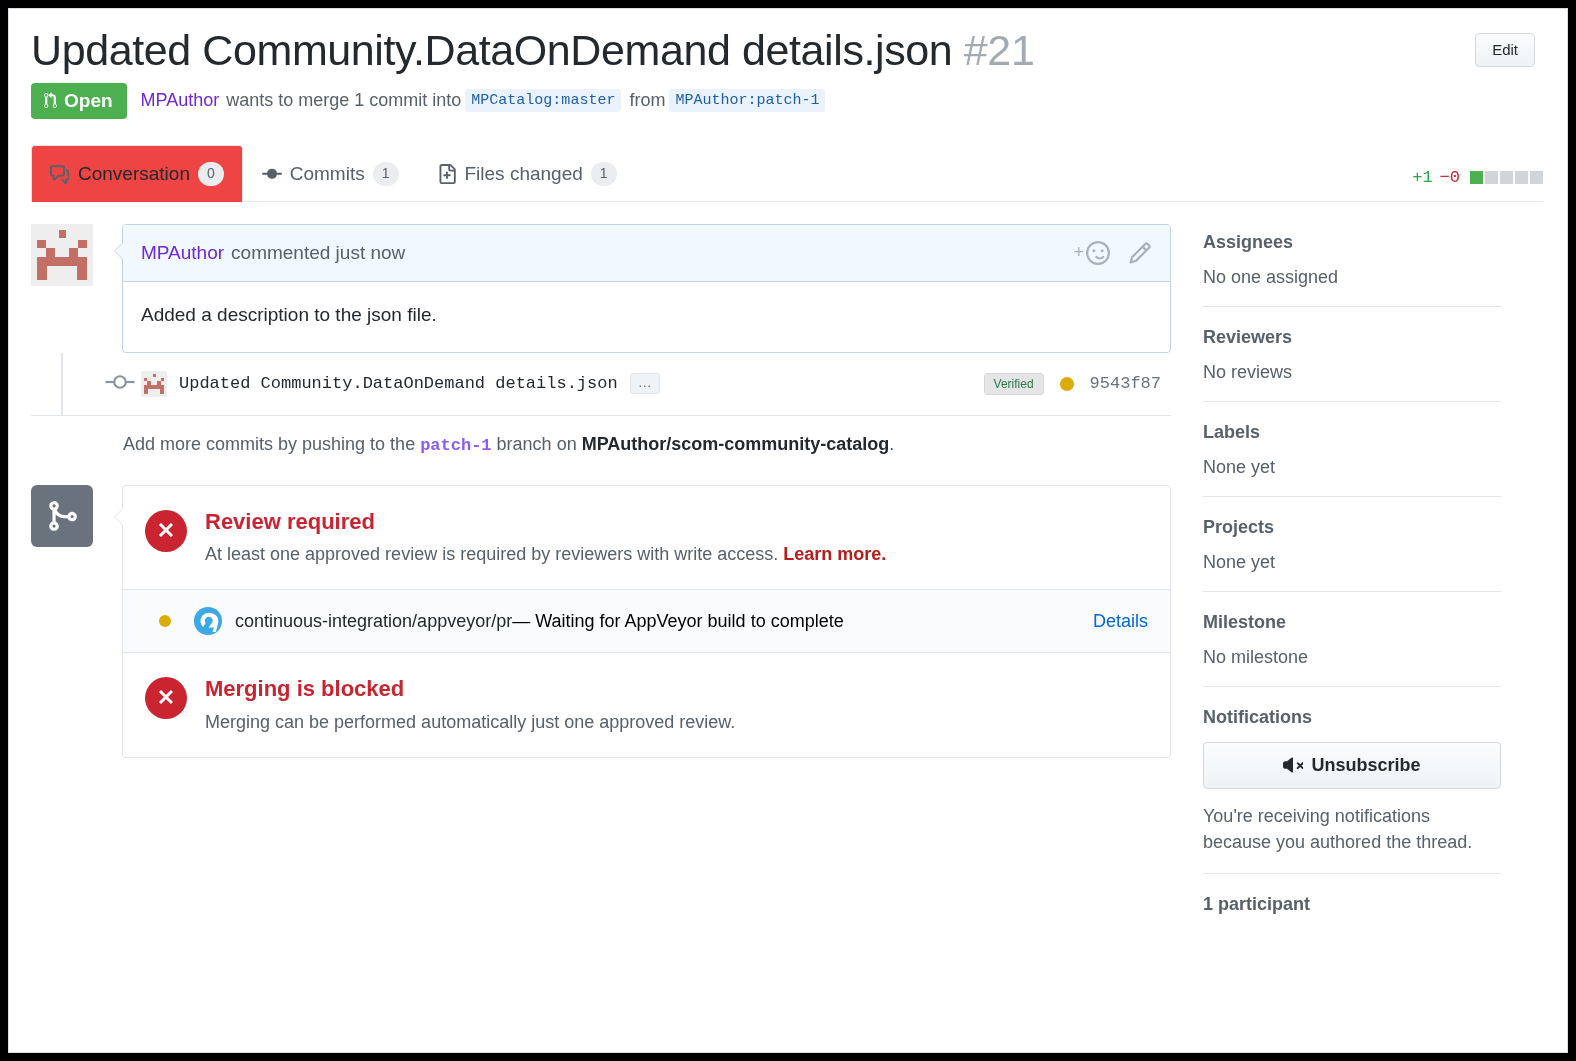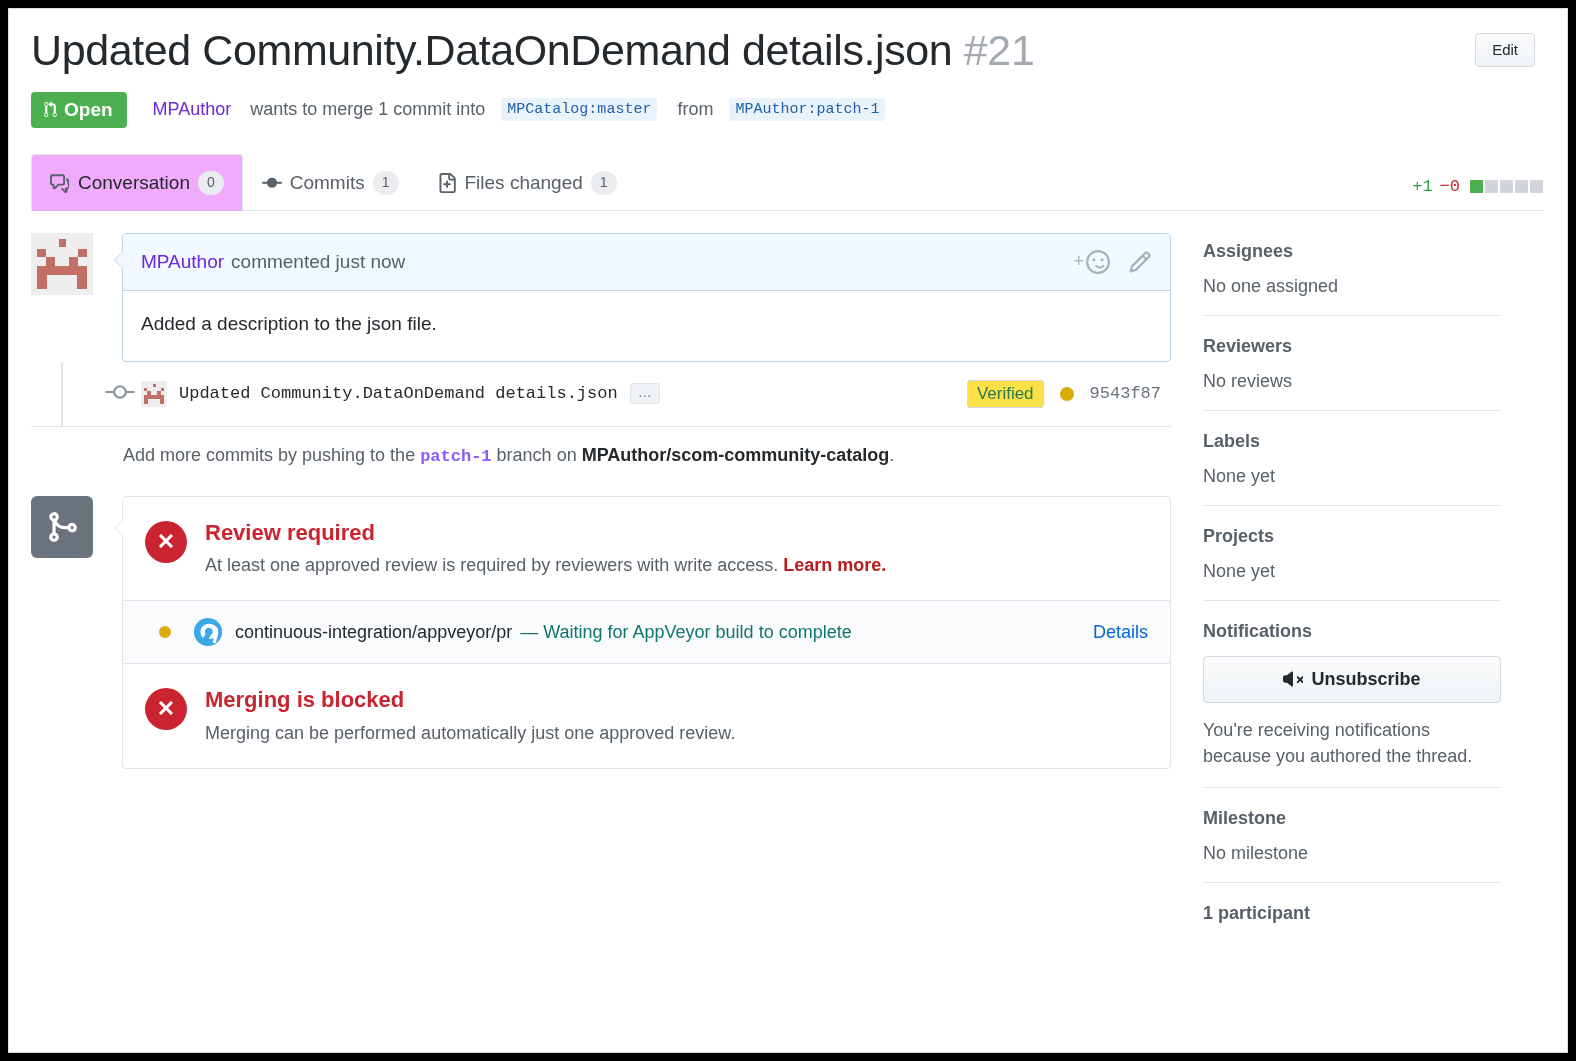--- a/index.html
+++ b/index.html
@@ -42,24 +42,23 @@
     color: #24292e;
     background: linear-gradient(#fafbfc, #eff3f6);
     border: 1px solid #d5d9dd;
     border-radius: 4px;
     cursor: pointer;
     line-height: 1.2;
   }
   .state-row {
     display: flex;
     align-items: center;
-    margin-top: 16px;
+    margin-top: 7px;
     font-size: 18px;
     color: #586069;
-    gap: 12px;
   }
   .state-badge {
     display: inline-flex;
     align-items: center;
     gap: 6px;
     background: #4caf50;
     color: #fff;
     font-weight: bold;
     font-size: 19px;
     padding: 7px 14px 7px 12px;
@@ -98,21 +97,21 @@
     cursor: pointer;
     border: 1px solid transparent;
     border-bottom: none;
     position: relative;
     top: 1px;
     height: 57px;
     box-sizing: border-box;
   }
   .tab.active {
     color: #24292e;
-    background: #f0abfc;
+    background: #ef4444;
     border-color: #e1e4e8;
     border-radius: 4px 4px 0 0;
   }
   .counter {
     background: #eaecef;
     color: #586069;
     border-radius: 20px;
     font-size: 14px;
     padding: 2px 9px;
     line-height: 1.4;
@@ -235,23 +234,23 @@
   .commit-right {
     margin-left: auto;
     display: flex;
     align-items: center;
     gap: 16px;
   }
   .verified {
     border: 1px solid #d5d9dd;
     border-radius: 3px;
     color: #2b7a4b;
-    font-size: 17px;
+    font-size: 12px;
     padding: 3px 9px;
-    background: #fde047;
+    background: #e5e5e5;
   }
   .status-dot { width: 14px; height: 14px; border-radius: 50%; background: #dbab09; }
   .sha { font-family: "Liberation Mono", monospace; font-size: 17px; color: #6a737d; }
 
   .push-note {
     font-size: 18px;
     color: #586069;
     padding: 18px 0 18px 92px;
     border-top: 1px solid #e1e4e8;
     margin-top: 0;
@@ -336,21 +335,21 @@
     display: flex;
     align-items: center;
     padding: 16px 22px 16px 36px;
     background: #fafbfc;
     border-bottom: 1px solid #e1e4e8;
     font-size: 18px;
   }
   .check-dot { width: 12px; height: 12px; border-radius: 50%; background: #dbab09; margin-right: 22px; flex: 0 0 12px; }
   .appveyor { width: 30px; height: 30px; flex: 0 0 30px; margin-right: 12px; }
   .check-name { color: #24292e; }
-  .check-desc { color: #0f766e; margin-left: 8px; }
+  .check-desc { color: #000000; }
   .merge-foot {
     display: flex;
     align-items: center;
     padding: 22px;
     background: #fafbfc;
     border-radius: 0 0 3px 3px;
   }
   .merge-btn {
     display: inline-flex;
     align-items: center;
@@ -584,33 +583,33 @@
       </div>
       <div class="side-sec">
         <div class="side-title">Labels</div>
         <div class="side-val">None yet</div>
       </div>
       <div class="side-sec">
         <div class="side-title">Projects</div>
         <div class="side-val">None yet</div>
       </div>
       <div class="side-sec">
+        <div class="side-title">Milestone</div>
+        <div class="side-val">No milestone</div>
+      </div>
+      <div class="side-sec">
         <div class="side-title">Notifications</div>
         <button class="unsub-btn">
           <svg width="20" height="20" viewBox="0 0 16 16" fill="#24292e">
                 <path d="M8 2.75v10.5a.75.75 0 0 1-1.226.579L3.22 10.94H1.75A1.75 1.75 0 0 1 0 9.19V6.81c0-.966.784-1.75 1.75-1.75h1.47l3.554-2.889A.75.75 0 0 1 8 2.75Zm4.28 3.22 1.47 1.47 1.47-1.47a.75.75 0 1 1 1.06 1.06l-1.47 1.47 1.47 1.47a.75.75 0 1 1-1.06 1.06l-1.47-1.47-1.47 1.47a.75.75 0 1 1-1.06-1.06l1.47-1.47-1.47-1.47a.75.75 0 0 1 1.06-1.06Z"></path>
               </svg>
           <span>Unsubscribe</span>
         </button>
         <div class="side-note">You're receiving notifications because you authored the thread.</div>
       </div>
-      <div class="side-sec">
-        <div class="side-title">Milestone</div>
-        <div class="side-val">No milestone</div>
-      </div>
       <div>
         <div class="participants">1 participant</div>
       </div>
     </div>
 
   </div>
 </div>
 </div>
 
 </body></html>

